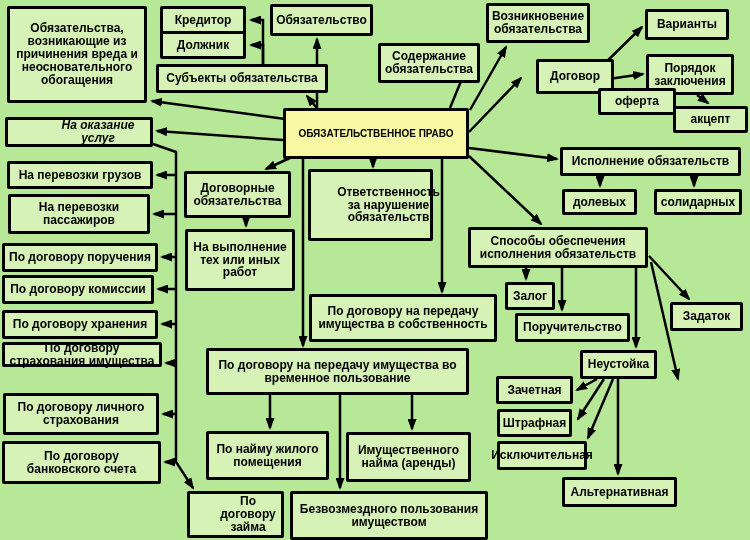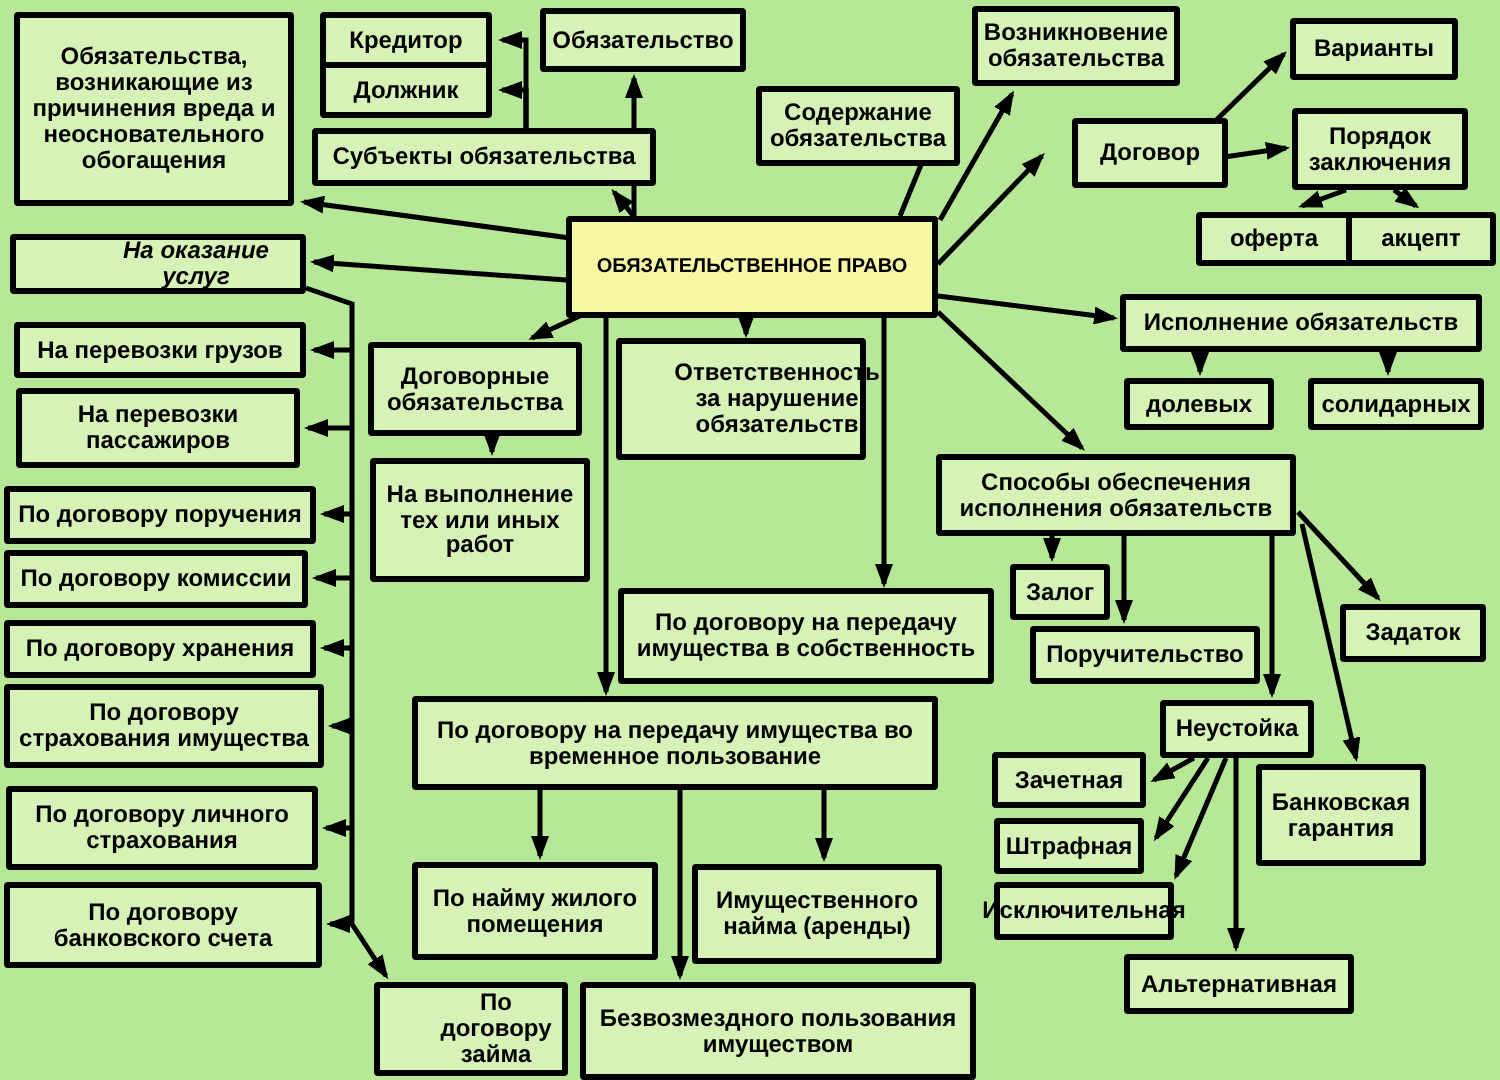--- a/index.html
+++ b/index.html
@@ -91,48 +91,47 @@
   <div class="node" style="left:7px;top:6px;width:140px;height:97px;">Обязательства, возникающие из причинения вреда и неосновательного обогащения</div>
   <div class="node" style="left:160px;top:6px;width:86px;height:28px;">Кредитор</div>
   <div class="node" style="left:160px;top:31px;width:86px;height:28px;">Должник</div>
   <div class="node" style="left:156px;top:64px;width:172px;height:29px;">Субъекты обязательства</div>
   <div class="node" style="left:270px;top:4px;width:103px;height:32px;">Обязательство</div>
   <div class="node" style="left:378px;top:3px;width:102px;height:40px;margin-top:40px;">Содержание обязательства</div>
   <div class="node" style="left:486px;top:3px;width:104px;height:40px;">Возникновение обязательства</div>
   <div class="node" style="left:645px;top:9px;width:84px;height:31px;">Варианты</div>
   <div class="node" style="left:524px;top:59px;width:78px;height:35px;margin-left:12px;">Договор</div>
   <div class="node" style="left:646px;top:54px;width:88px;height:41px;">Порядок заключения</div>
-  <div class="node" style="left:598px;top:106px;width:78px;height:27px;">оферта</div>
+  <div class="node" style="left:598px;top:88px;width:78px;height:27px;">оферта</div>
   <div class="node" style="left:673px;top:106px;width:75px;height:27px;">акцепт</div>
 
   <div class="node highlight" style="left:283px;top:108px;width:186px;height:51px;">ОБЯЗАТЕЛЬСТВЕННОЕ ПРАВО</div>
 
   <div class="node italic" style="left:5px;top:117px;width:148px;height:30px;">На оказание услуг</div>
   <div class="node" style="left:560px;top:147px;width:181px;height:29px;">Исполнение обязательств</div>
   <div class="node" style="left:562px;top:189px;width:75px;height:26px;">долевых</div>
   <div class="node" style="left:654px;top:189px;width:88px;height:26px;">солидарных</div>
   <div class="node" style="left:184px;top:171px;width:107px;height:47px;">Договорные обязательства</div>
-  <div class="node" style="left:308px;top:169px;width:125px;height:61px;padding-left:39px;">Ответственность за нарушение обязательств</div>
+  <div class="node" style="left:308px;top:169px;width:125px;height:72px;padding-left:39px;">Ответственность за нарушение обязательств</div>
   <div class="node" style="left:7px;top:161px;width:146px;height:28px;">На перевозки грузов</div>
   <div class="node" style="left:8px;top:194px;width:142px;height:40px;">На перевозки пассажиров</div>
   <div class="node" style="left:185px;top:229px;width:110px;height:62px;">На выполнение тех или иных работ</div>
   <div class="node" style="left:468px;top:227px;width:180px;height:41px;">Способы обеспечения исполнения обязательств</div>
   <div class="node" style="left:2px;top:243px;width:156px;height:29px;">По договору поручения</div>
   <div class="node" style="left:2px;top:275px;width:152px;height:29px;">По договору комиссии</div>
   <div class="node" style="left:2px;top:310px;width:156px;height:29px;">По договору хранения</div>
   <div class="node" style="left:505px;top:282px;width:50px;height:28px;">Залог</div>
   <div class="node" style="left:515px;top:313px;width:115px;height:29px;">Поручительство</div>
   <div class="node" style="left:670px;top:302px;width:73px;height:29px;">Задаток</div>
   <div class="node" style="left:309px;top:294px;width:188px;height:48px;">По договору на передачу имущества в собственность</div>
-  <div class="node" style="left:2px;top:342px;width:160px;height:42px;">По договору страхования имущества</div>
+  <div class="node" style="left:2px;top:342px;width:160px;height:25px;">По договору страхования имущества</div>
   <div class="node" style="left:206px;top:348px;width:263px;height:47px;">По договору на передачу имущества во временное пользование</div>
   <div class="node" style="left:580px;top:350px;width:77px;height:29px;">Неустойка</div>
   <div class="node" style="left:3px;top:393px;width:156px;height:42px;">По договору личного страхования</div>
   <div class="node" style="left:496px;top:376px;width:77px;height:28px;">Зачетная</div>
-  <div class="node" style="left:628px;top:382px;width:85px;height:51px;">Банковская гарантия</div>
   <div class="node" style="left:497px;top:409px;width:75px;height:28px;">Штрафная</div>
   <div class="node" style="left:497px;top:441px;width:90px;height:29px;">Исключительная</div>
   <div class="node" style="left:2px;top:441px;width:159px;height:43px;">По договору банковского счета</div>
   <div class="node" style="left:206px;top:431px;width:123px;height:49px;">По найму жилого помещения</div>
   <div class="node" style="left:346px;top:432px;width:125px;height:50px;">Имущественного найма (аренды)</div>
   <div class="node" style="left:562px;top:477px;width:115px;height:30px;">Альтернативная</div>
   <div class="node" style="left:187px;top:491px;width:97px;height:47px;padding-left:28px;">По договору займа</div>
   <div class="node" style="left:290px;top:491px;width:198px;height:49px;">Безвозмездного пользования имуществом</div>
 
 </div>

